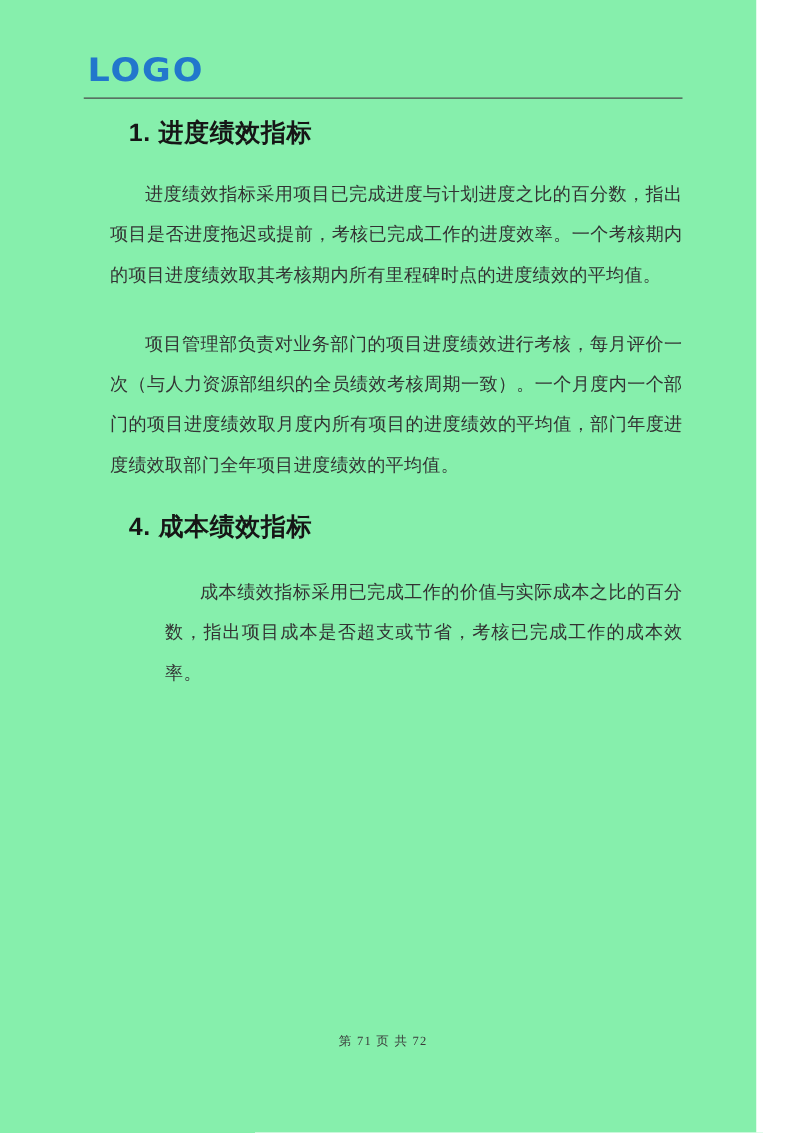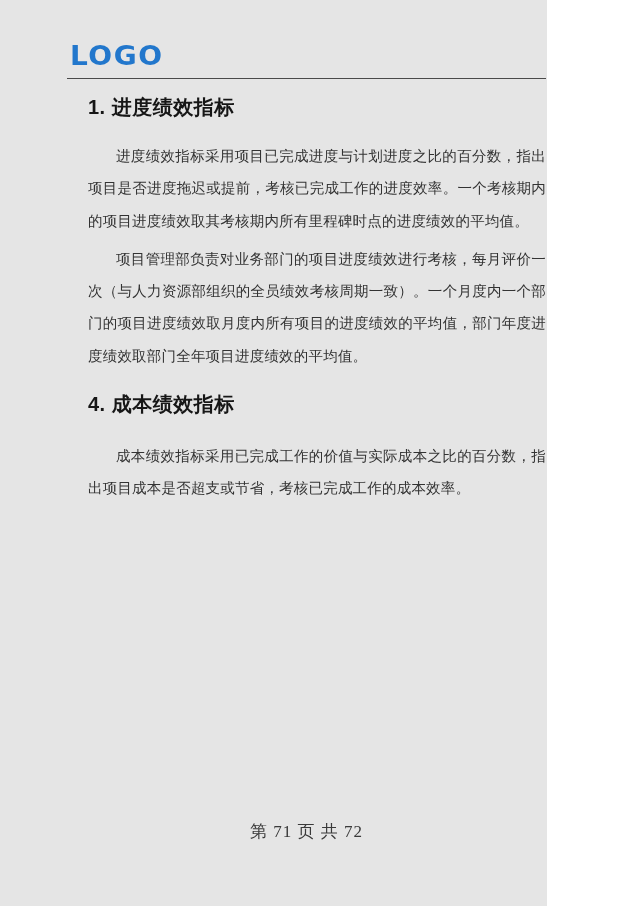--- a/index.html
+++ b/index.html
@@ -2,23 +2,23 @@
 <html lang="zh"><head>
 <meta charset="utf-8">
 <style>
   html, body {
     margin: 0;
     padding: 0;
     background: #ffffff;
   }
   .page {
     position: relative;
-    width: 547px;
+    width: 605px;
     height: 906px;
-    background: #e5e5e5;
+    background: #86efac;
     overflow: hidden;
     font-family: "Liberation Sans", sans-serif;
   }
   
   .logo {
     position: absolute;
     left: 70px;
     top: 42px;
     font-family: "DejaVu Sans", sans-serif;
     font-size: 28px;
@@ -38,54 +38,54 @@
     border-top: 1.5px solid #4a4a4a;
   }
   
   .doc-body {
     position: absolute;
     left: 88px;
     top: 88px;
     width: 458px;
   }
   .doc-heading {
-    margin: 0;
+    margin: 15px;
     font-size: 20px;
     line-height: 26px;
     font-weight: bold;
     color: #161616;
     letter-spacing: 0.5px;
   }
   .doc-heading.first { margin-top: 6px; }
   .doc-heading.second { margin-top: 19px; }
   .doc-para {
     margin: 0;
     font-size: 14.5px;
     line-height: 32.3px;
     color: #333333;
     text-align: justify;
     text-justify: inter-ideograph;
     text-indent: 28px;
     letter-spacing: 0.2px;
   }
   .doc-para.p1 { margin-top: 20px; }
-  .doc-para.p2 { margin-top: 6px; }
-  .doc-para.p3 { margin-top: 23px; }
+  .doc-para.p2 { margin-top: 24px; font-family: Liberation Mono, monospace; }
+  .doc-para.p3 { margin-top: 23px; margin-left: 44px; }
   
   .footer {
     position: absolute;
     left: 67px;
     top: 823px;
     width: 479px;
     text-align: center;
   }
   .page-number {
     display: inline-block;
     font-family: "Liberation Serif", serif;
-    font-size: 17px;
+    font-size: 10px;
     line-height: 14px;
     color: #3a3a3a;
     letter-spacing: 1px;
   }
 </style>
 </head>
 <body>
 
 <div class="page">
 

